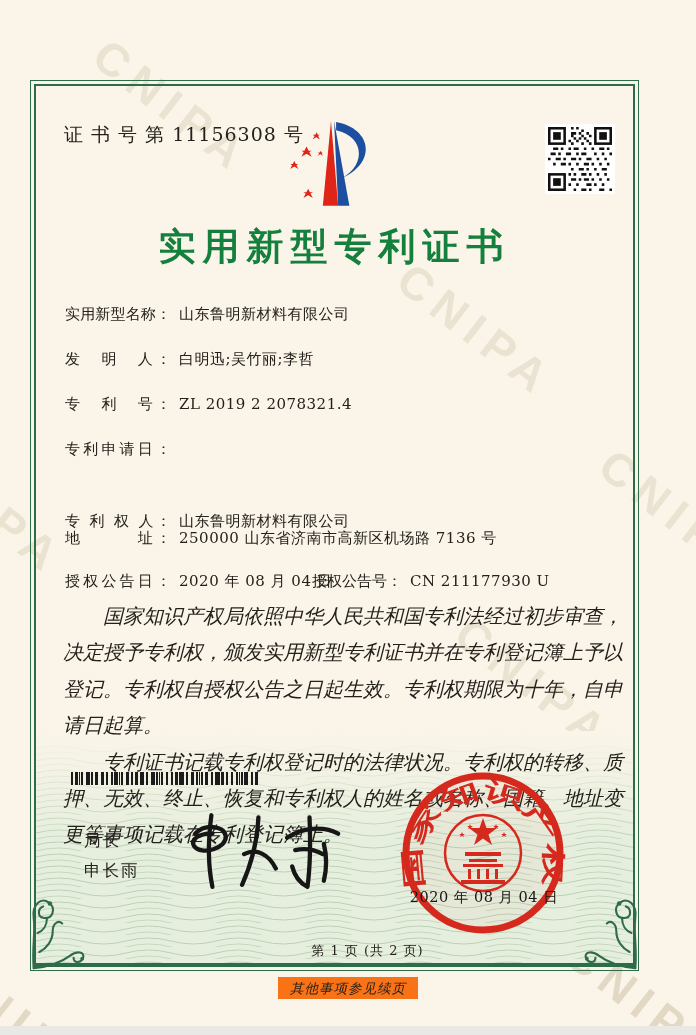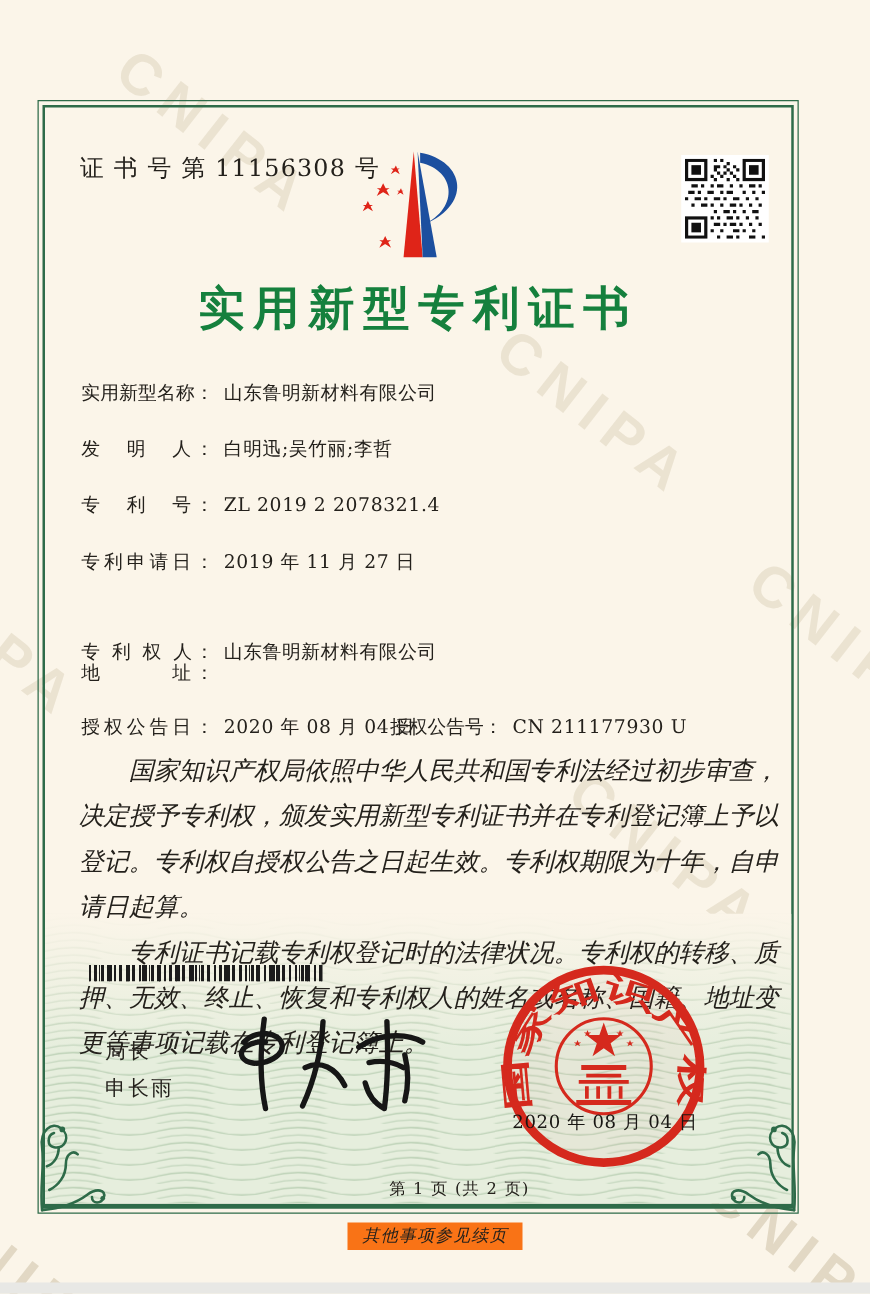--- a/index.html
+++ b/index.html
@@ -161,28 +161,28 @@
 <div class="frow" style="top:350px">
   <span class="flabel">发　明　人：</span>
   <span class="fvalue">白明迅;吴竹丽;李哲</span>
 </div>
 <div class="frow" style="top:395px">
   <span class="flabel">专　利　号：</span>
   <span class="fvalue">ZL 2019 2 2078321.4</span>
 </div>
 <div class="frow" style="top:440px">
   <span class="flabel">专利申请日：</span>
-  <span class="fvalue">2019 年 11 月 27 日</span>
 </div>
 <div class="frow" style="top:512px">
   <span class="flabel">专 利 权 人：</span>
   <span class="fvalue">山东鲁明新材料有限公司</span>
 </div>
 <div class="frow" style="top:529px">
   <span class="flabel">地　　　址：</span>
+  <span class="fvalue">250000 山东省济南市高新区机场路 7136 号</span>
 </div>
 <div class="frow" style="top:572px">
   <span class="flabel">授权公告日：</span>
   <span class="fvalue">2020 年 08 月 04 日</span>
 </div>
 <div class="grant2" style="top:572px">
   <span class="flabel">授权公告号：</span>
   <span class="fvalue">CN 211177930 U</span>
 </div>
 

